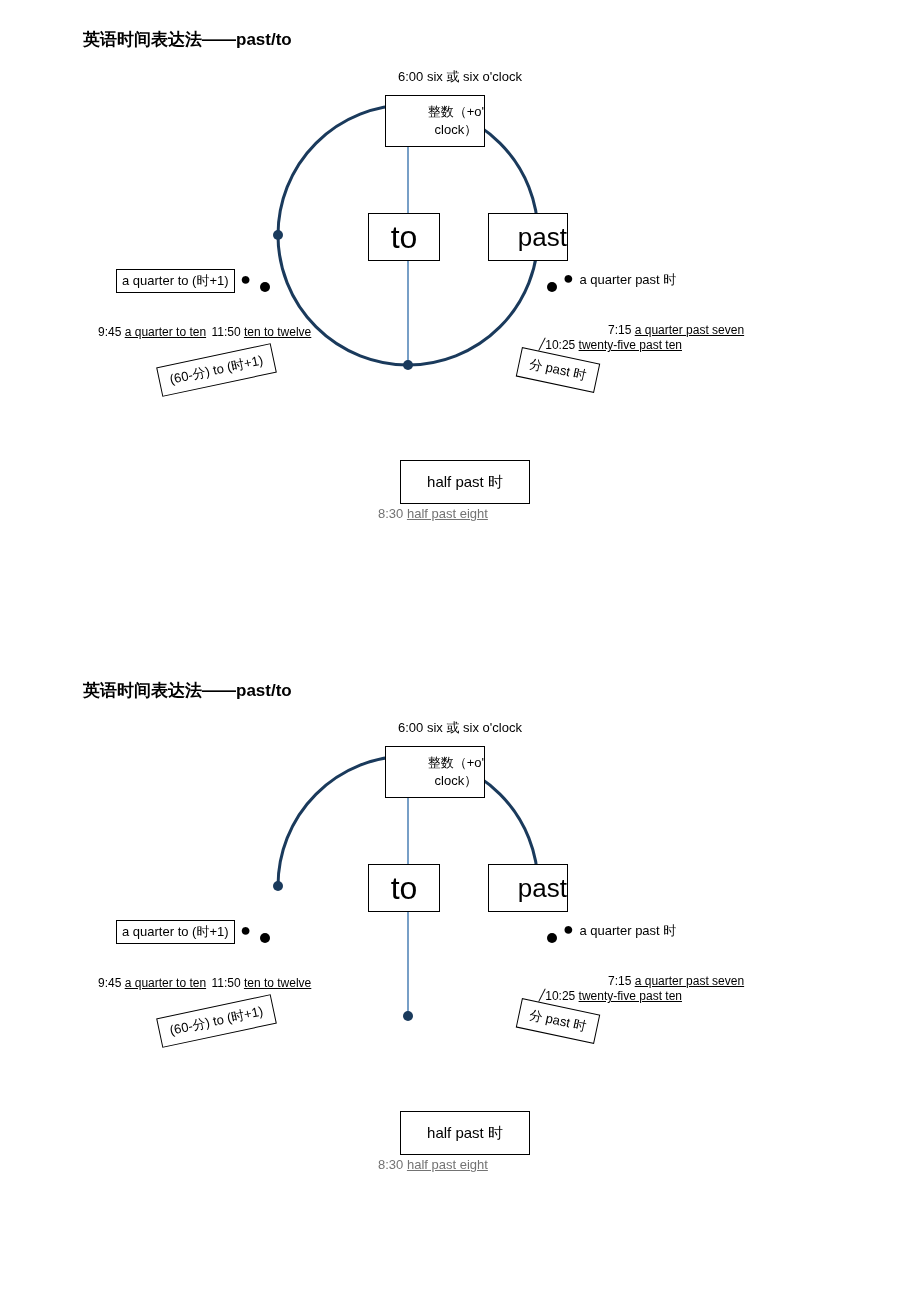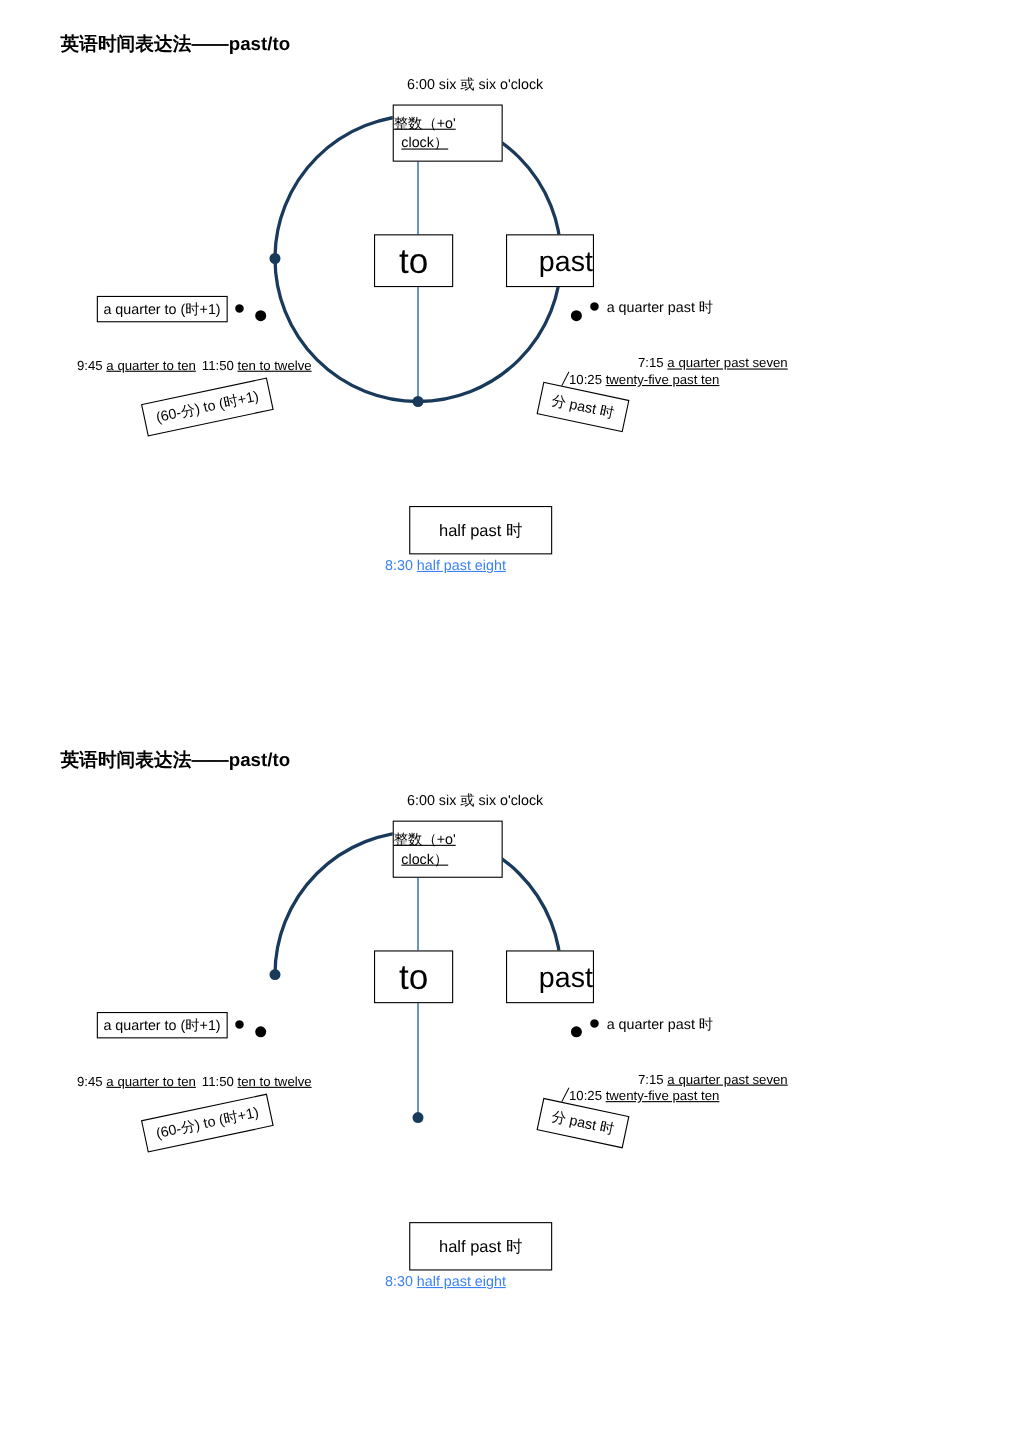--- a/index.html
+++ b/index.html
@@ -9,20 +9,21 @@
       width: 920px;
       min-height: 1302px;
       position: relative;
       overflow: hidden;
     }
 
     .diagram-section {
       position: relative;
       width: 752px;
       height: 630px;
+      margin-left: 28px;
     }
 
     .section-title {
       position: absolute;
       top: 28px;
       left: 55px;
       font-size: 17px;
       font-weight: bold;
       color: #000;
     }
@@ -47,26 +48,25 @@
     
     .top-box {
       position: absolute;
       top: 95px;
       left: 357px;
       width: 100px;
       height: 52px;
       border: 1.5px solid #000;
       display: flex;
       align-items: center;
-      justify-content: flex-start;
+      justify-content: flex-end;
       text-align: center;
       font-size: 13px;
       background: #fff;
       z-index: 10;
-      text-decoration: underline;
     }
 
     
     .to-box {
       position: absolute;
       top: 213px;
       left: 340px;
       width: 72px;
       height: 48px;
       border: 1.5px solid #000;
@@ -110,21 +110,21 @@
       font-size: 15px;
       background: #fff;
       z-index: 10;
     }
 
     .bottom-label {
       position: absolute;
       top: 506px;
       left: 350px;
       font-size: 13px;
-      color: #3b82f6;
+      color: #737373;
     }
 
     .bottom-label span { text-decoration: underline; }
 
     
     .dot {
       width: 10px;
       height: 10px;
       background: #000;
       border-radius: 50%;

